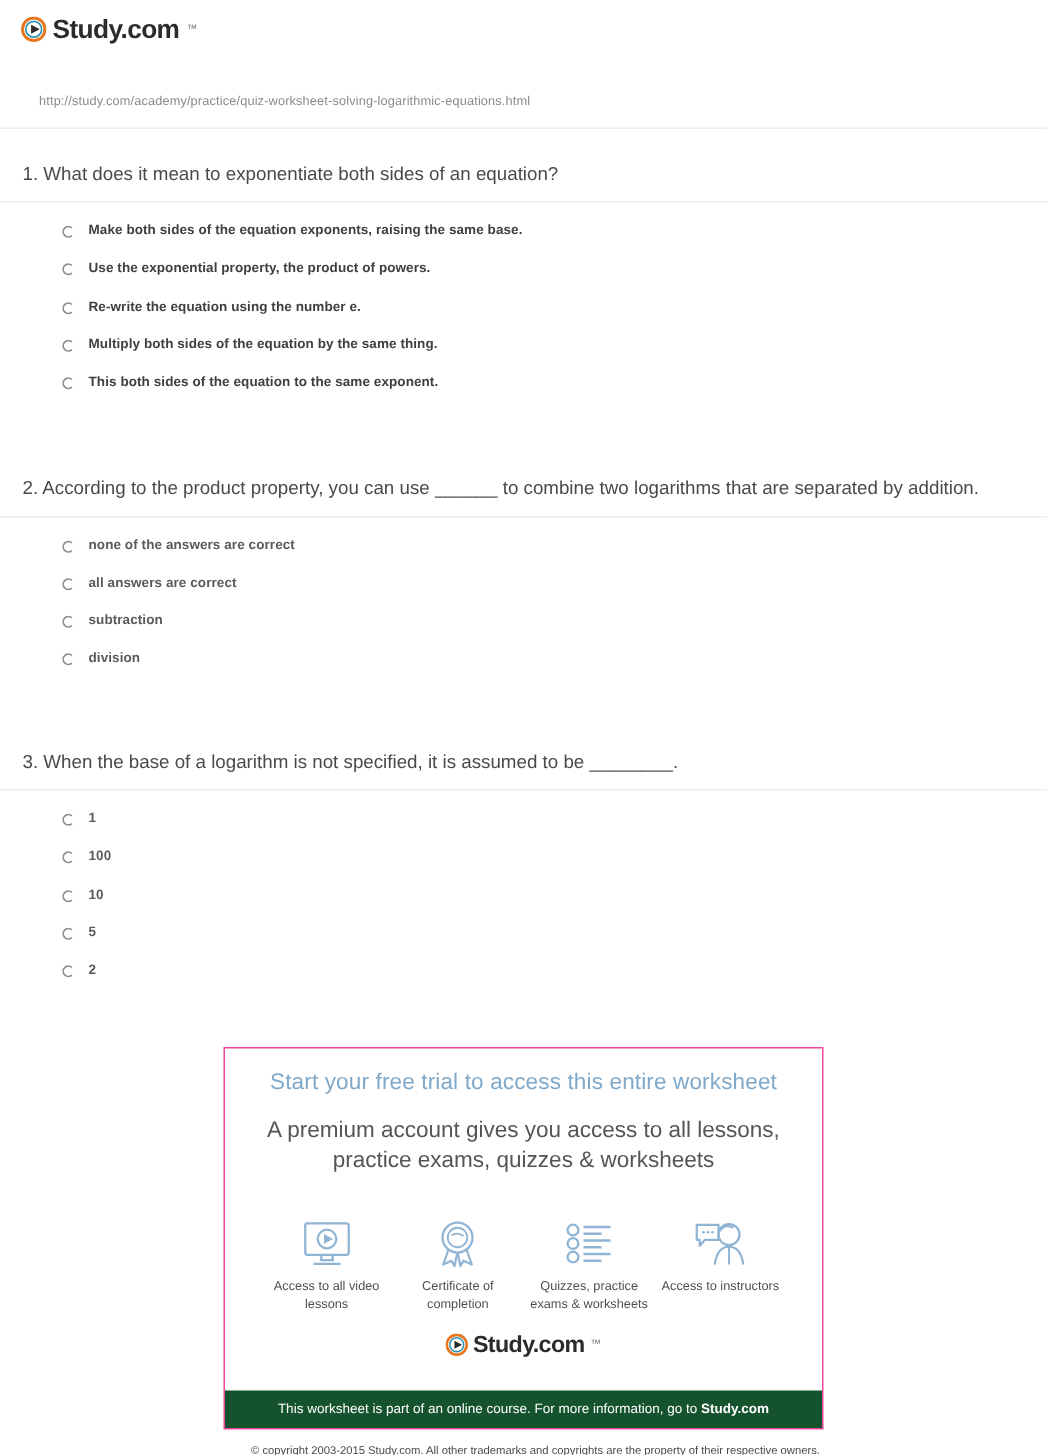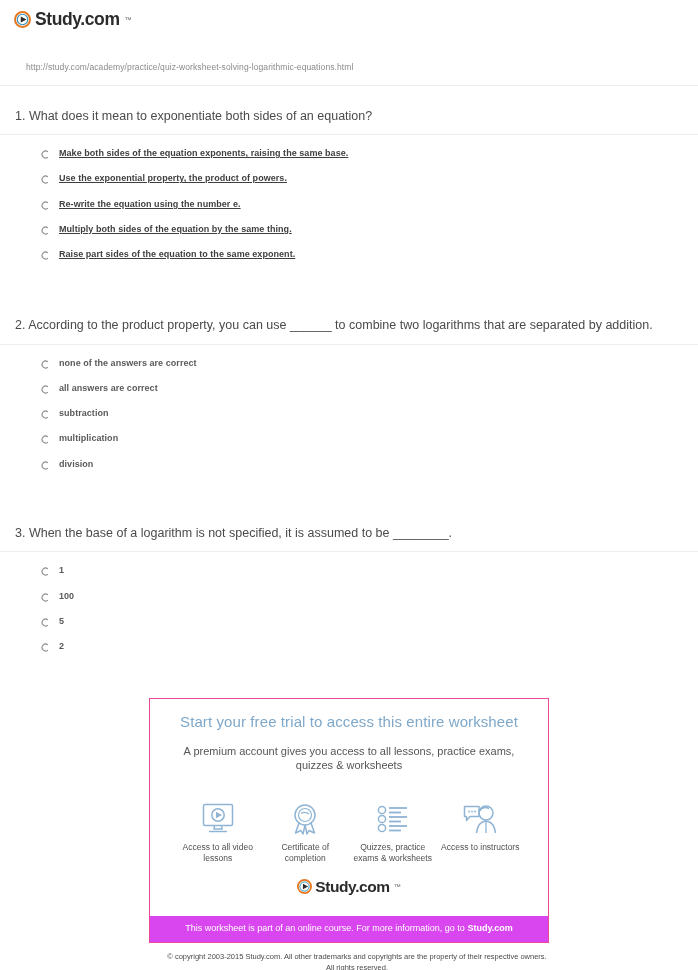--- a/index.html
+++ b/index.html
@@ -119,21 +119,20 @@
   }
   .opt-label {
     font-size: 9px;
     line-height: 1.25;
     color: #555555;
   }
   .opt-bold .opt-label {
     font-weight: bold;
     color: #3f3f3f;
     letter-spacing: 0.05px;
-    text-decoration: underline;
   }
   .opt-plain .opt-label {
     font-weight: bold;
     color: #5a5a5a;
     letter-spacing: 0.05px;
   }
   .block-gap-1 { height: 35px; }
   .block-gap-2 { height: 33px; }
 
   
@@ -154,21 +153,21 @@
   }
   .promo-title {
     font-size: 15px;
     color: #7fa8c9;
     font-weight: normal;
     margin: 0 0 5px 0;
     line-height: 1.25;
     letter-spacing: 0.1px;
   }
   .promo-sub {
-    font-size: 11px;
+    font-size: 15px;
     color: #555555;
     margin: 12px;
     line-height: 1.3;
   }
   .features {
     display: flex;
     justify-content: space-between;
     padding: 17px 14px 0 14px;
   }
   .feature {
@@ -191,21 +190,21 @@
   .promo-logo {
     display: flex;
     align-items: center;
     justify-content: center;
     gap: 3px;
     padding: 14px 0 12px 0;
   }
   .promo-logo .brand-mark { width: 15px; height: 15px; }
   .promo-logo .brand-text { font-size: 15.5px; }
   .promo-banner {
-    background: #d946ef;
+    background: #14532d;
     color: #ffffff;
     text-align: center;
     font-size: 9px;
     padding: 7px 4px;
     line-height: 1.3;
   }
   .promo-banner b { font-weight: bold; }
 
   
   .copyright {
@@ -263,21 +262,21 @@
         <li class="option opt-bold">
           <svg class="radio" viewBox="0 0 12 12">
             <path d="M9.2 2.6 A4.6 4.6 0 1 0 9.2 9.4" fill="none" stroke="#8d8d8d" stroke-width="1.5"></path>
           </svg>
           <span class="opt-label">Multiply both sides of the equation by the same thing.</span>
         </li>
         <li class="option opt-bold">
           <svg class="radio" viewBox="0 0 12 12">
             <path d="M9.2 2.6 A4.6 4.6 0 1 0 9.2 9.4" fill="none" stroke="#8d8d8d" stroke-width="1.5"></path>
           </svg>
-          <span class="opt-label">Raise part sides of the equation to the same exponent.</span>
+          <span class="opt-label">This both sides of the equation to the same exponent.</span>
         </li>
       </ul>
     </div>
 
     <div class="block-gap-1"></div>
 
     <div class="question-block">
       <p class="q-text">2. According to the product property, you can use ______ to combine two logarithms that are separated by addition.</p>
       <hr class="q-rule">
       <ul class="options">
@@ -296,26 +295,20 @@
         <li class="option opt-plain">
           <svg class="radio" viewBox="0 0 12 12">
             <path d="M9.2 2.6 A4.6 4.6 0 1 0 9.2 9.4" fill="none" stroke="#8d8d8d" stroke-width="1.5"></path>
           </svg>
           <span class="opt-label">subtraction</span>
         </li>
         <li class="option opt-plain">
           <svg class="radio" viewBox="0 0 12 12">
             <path d="M9.2 2.6 A4.6 4.6 0 1 0 9.2 9.4" fill="none" stroke="#8d8d8d" stroke-width="1.5"></path>
           </svg>
-          <span class="opt-label">multiplication</span>
-        </li>
-        <li class="option opt-plain">
-          <svg class="radio" viewBox="0 0 12 12">
-            <path d="M9.2 2.6 A4.6 4.6 0 1 0 9.2 9.4" fill="none" stroke="#8d8d8d" stroke-width="1.5"></path>
-          </svg>
           <span class="opt-label">division</span>
         </li>
       </ul>
     </div>
 
     <div class="block-gap-2"></div>
 
     <div class="question-block">
       <p class="q-text">3. When the base of a logarithm is not specified, it is assumed to be ________.</p>
       <hr class="q-rule">
@@ -324,20 +317,26 @@
           <svg class="radio" viewBox="0 0 12 12">
             <path d="M9.2 2.6 A4.6 4.6 0 1 0 9.2 9.4" fill="none" stroke="#8d8d8d" stroke-width="1.5"></path>
           </svg>
           <span class="opt-label">1</span>
         </li>
         <li class="option opt-plain">
           <svg class="radio" viewBox="0 0 12 12">
             <path d="M9.2 2.6 A4.6 4.6 0 1 0 9.2 9.4" fill="none" stroke="#8d8d8d" stroke-width="1.5"></path>
           </svg>
           <span class="opt-label">100</span>
+        </li>
+        <li class="option opt-plain">
+          <svg class="radio" viewBox="0 0 12 12">
+            <path d="M9.2 2.6 A4.6 4.6 0 1 0 9.2 9.4" fill="none" stroke="#8d8d8d" stroke-width="1.5"></path>
+          </svg>
+          <span class="opt-label">10</span>
         </li>
         <li class="option opt-plain">
           <svg class="radio" viewBox="0 0 12 12">
             <path d="M9.2 2.6 A4.6 4.6 0 1 0 9.2 9.4" fill="none" stroke="#8d8d8d" stroke-width="1.5"></path>
           </svg>
           <span class="opt-label">5</span>
         </li>
         <li class="option opt-plain">
           <svg class="radio" viewBox="0 0 12 12">
             <path d="M9.2 2.6 A4.6 4.6 0 1 0 9.2 9.4" fill="none" stroke="#8d8d8d" stroke-width="1.5"></path>

